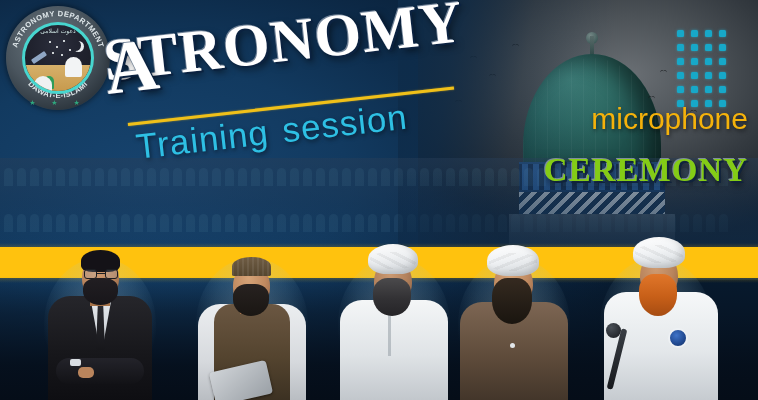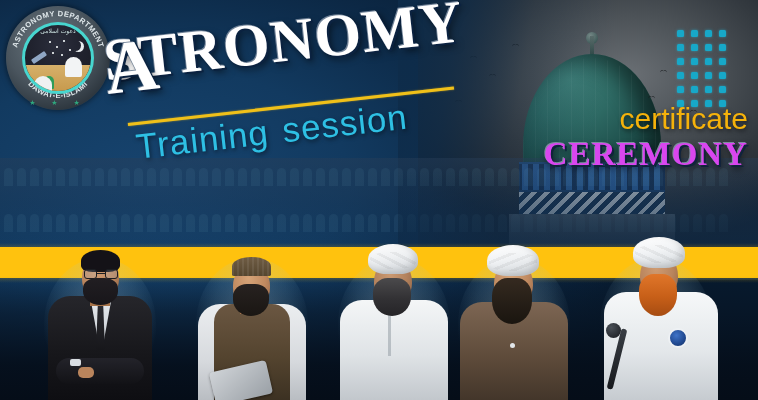--- a/index.html
+++ b/index.html
@@ -217,22 +217,22 @@
   .certificate{
     font-size:30px; color:#f5b20b; letter-spacing:0px;
     text-shadow:1px 2px 4px rgba(0,0,0,.55);
   }
   .distribution{
     font-size:30px; color:#f5b20b; margin-top:3px;
     text-shadow:1px 2px 4px rgba(0,0,0,.55);
   }
   .ceremony{
     font-family:"Liberation Serif", serif;
-    font-size:33px; font-weight:bold; color:#d946ef;
-    font-variant:small-caps; letter-spacing:1px; margin-top:4px;
+    font-size:33px; font-weight:bold; color:#84cc16;
+    font-variant:small-caps; letter-spacing:1px; margin-top:20px;
     text-shadow:
        2px 2px 0 #10233c,
       -1px -1px 0 #7e8d9e,
        2px 4px 7px rgba(0,0,0,.6);
     text-align: right;
   }
 
   
   .yellow-band{
     position:absolute; left:0; right:0; top:247px; height:31px;
@@ -510,21 +510,21 @@
     <div class="logo-stars-row">★ ★ ★</div>
   </div>
 
   <div class="astronomy"><span class="cap">A</span><span>STRONOMY</span></div>
 
   <div class="yellow-rule"></div>
 
   <div class="training"><span>Training</span><span class="gap"></span><span>session</span></div>
 
   <div class="right-block">
-    <div class="certificate">certificate</div>
+    <div class="certificate">microphone</div>
     <div class="ceremony">CEREMONY</div>
   </div>
 
   <div class="yellow-band-glow"></div>
   <div class="yellow-band"></div>
 
   <div class="bottom-dark"></div>
 
   <div class="people">
 

